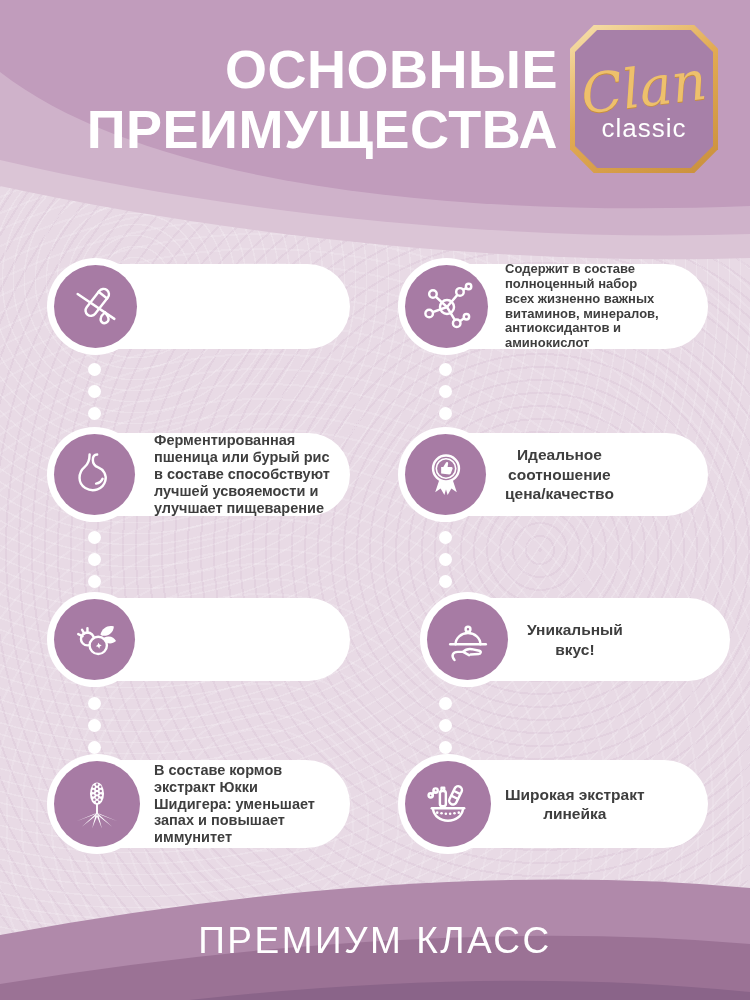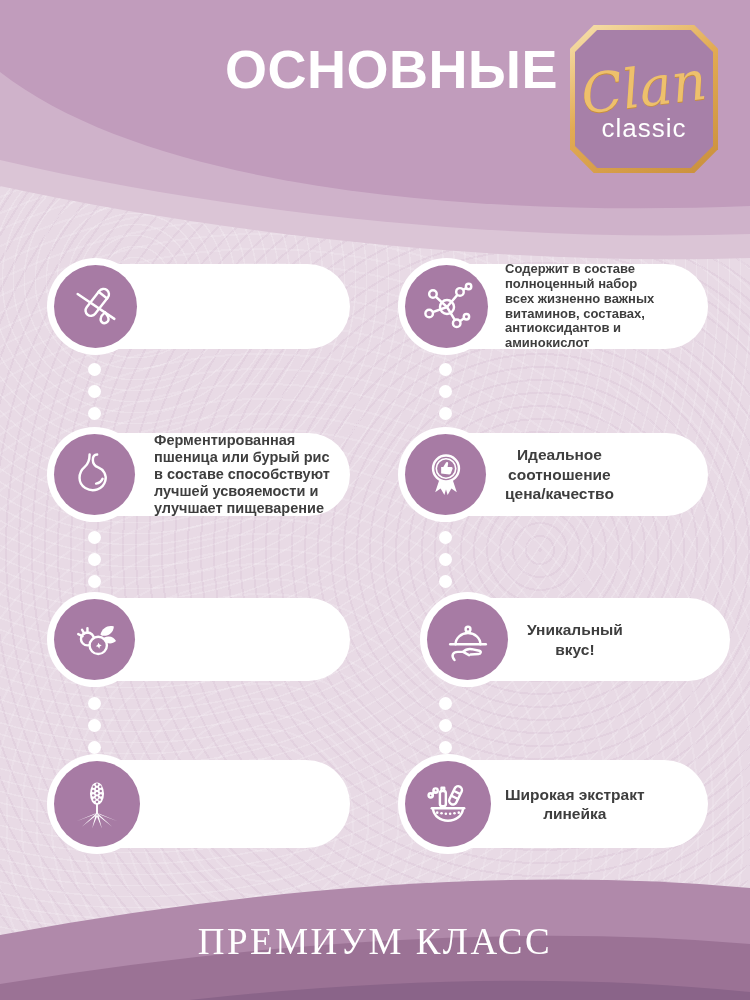--- a/index.html
+++ b/index.html
@@ -69,37 +69,38 @@
   .pos-r4l{left:47px;top:754px;width:303px;height:100px;}
   .pos-r4r{left:398px;top:754px;width:310px;height:100px;}
 
   .dots{position:absolute;display:flex;flex-direction:column;gap:9px;width:13px;}
   .dots span{width:13px;height:13px;border-radius:50%;background:#ffffff;display:block;}
   .dg1l{left:88px;top:363px;} .dg2l{left:88px;top:531px;} .dg3l{left:88px;top:697px;}
   .dg1r{left:439px;top:363px;} .dg2r{left:439px;top:531px;} .dg3r{left:439px;top:697px;}
 
   .footer-label{
     position:absolute;left:0;right:0;top:920px;text-align:center;z-index:3;
-    color:#ffffff;font-size:37px;letter-spacing:2.5px;font-weight:400;font-family:Liberation Serif, serif;
+    color:#ffffff;font-size:37px;letter-spacing:2.5px;font-weight:400;
   }
   .ic{stroke:#ffffff;fill:none;stroke-width:4.5;stroke-linecap:round;stroke-linejoin:round;}
 </style>
 </head>
 <body>
 
 <div class="poster">
 
   <svg class="layer header-svg" width="750" height="270" viewBox="0 0 750 270">
     <path d="M0 0 H750 V258 C520 266 240 238 0 186 Z" fill="#dbc5d6"></path>
     <path d="M0 0 H750 V234 C520 242 240 216 0 160 Z" fill="#cfb2ca"></path>
     <path d="M0 0 H750 V206 C500 216 160 196 0 72 Z" fill="#c19cbc"></path>
   </svg>
 
   <div class="title">
     <div>ОСНОВНЫЕ</div>
+    <div>ПРЕИМУЩЕСТВА</div>
   </div>
 
   <div class="logo">
     <div class="logo-inner">
       <div class="logo-brand">Clan</div>
       <div class="logo-sub">classic</div>
     </div>
   </div>
 
   <div class="card pos-r1l">
@@ -135,21 +136,21 @@
           <circle cx="90" cy="12" r="5" fill="#a77ba4"></circle>
             <circle cx="17" cy="62" r="7" fill="#a77ba4"></circle>
           <circle cx="68" cy="80" r="7" fill="#a77ba4"></circle>
             <circle cx="86" cy="68" r="5" fill="#a77ba4"></circle>
         </svg>
       </div>
     </div>
     <div class="card-text">Содержит в составе
 полноценный набор
 всех жизненно важных
-витаминов, составах,
+витаминов, минералов,
 антиоксидантов и
 аминокислот</div>
   </div>
 
   <div class="card pos-r2l">
     <div class="card-bg"></div>
     <div class="icon-ring">
       <div class="icon-circle">
         <svg width="54" height="54" viewBox="0 0 100 100" class="ic">
           <path d="M40 12 c0 10 -2 17 -9 23 c-13 11 -13 31 1 39 c15 9 33 2 37 -13 c3 -11 -3 -21 -13 -25 c-7 -3 -10 -7 -10 -14 c0 -6 3 -10 8 -10"></path>
@@ -239,20 +240,25 @@
               <circle cx="50" cy="30" r="2.2"></circle>
               <circle cx="57" cy="34" r="2.2"></circle>
             <circle cx="45" cy="42" r="2.2"></circle>
               <circle cx="50" cy="38" r="2.2"></circle>
               <circle cx="55" cy="42" r="2.2"></circle>
             <circle cx="50" cy="46" r="2.2"></circle>
           </g>
         </svg>
       </div>
     </div>
+    <div class="card-text">В составе кормов
+экстракт Юкки
+Шидигера: уменьшает
+запах и повышает
+иммунитет</div>
   </div>
 
   <div class="card pos-r4r t-lg">
     <div class="card-bg"></div>
     <div class="icon-ring">
       <div class="icon-circle">
         <svg width="54" height="54" viewBox="0 0 100 100" class="ic">
           <circle cx="18" cy="34" r="4"></circle>
             <circle cx="27" cy="25" r="4"></circle>
             <line x1="20" y1="32" x2="25" y2="27"></line>

